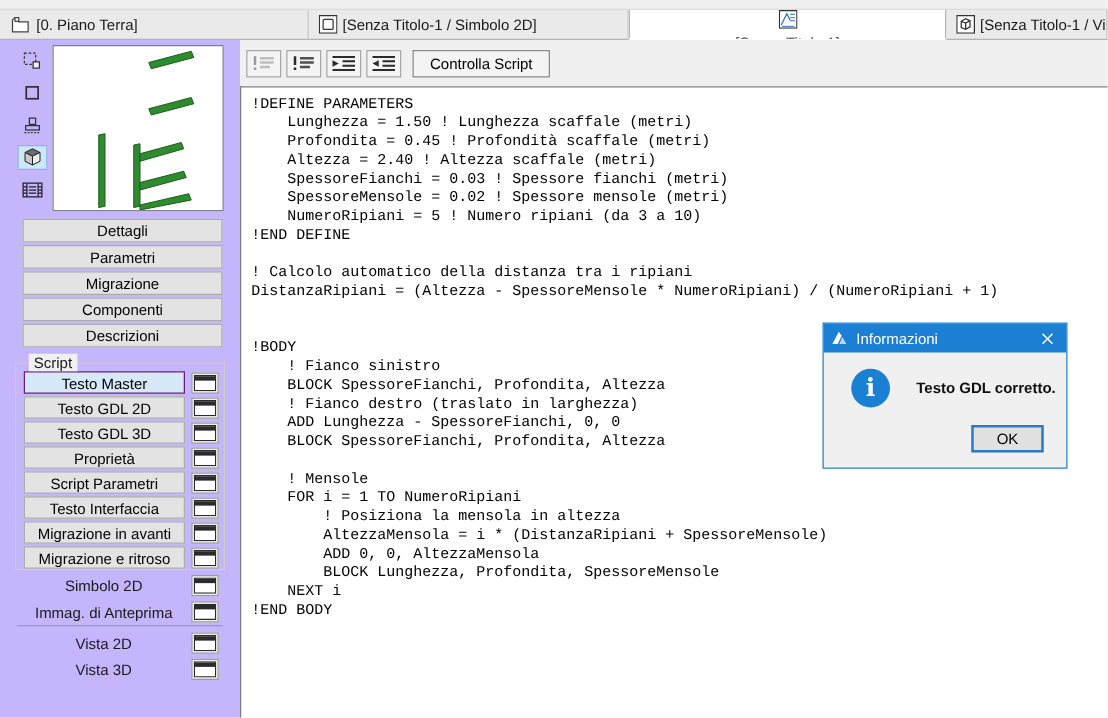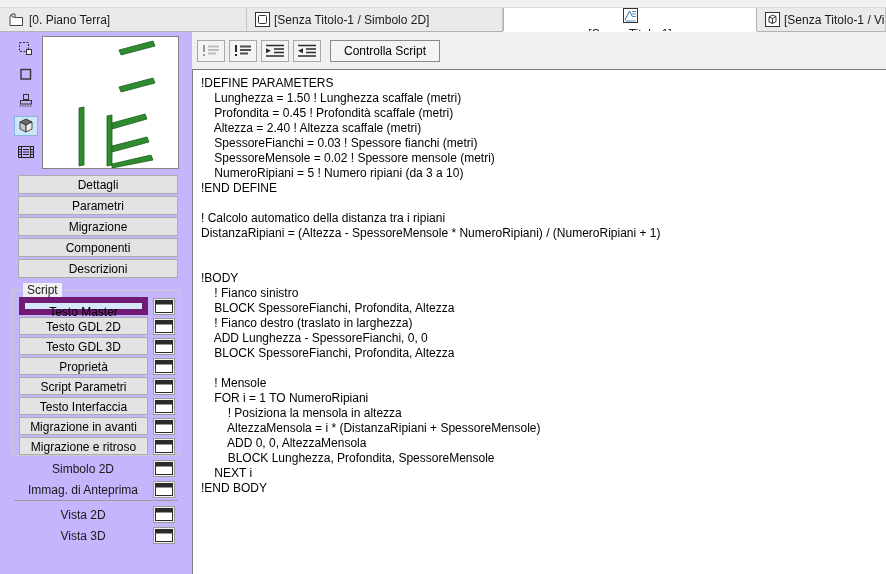--- a/index.html
+++ b/index.html
@@ -24,40 +24,40 @@
            border:1px solid #828282;box-sizing:border-box;}
   .side-buttons{position:absolute;left:18px;top:143px;width:160px;}
   .sbtn{width:160px;height:19px;margin-bottom:2px;background:#e3e3e3;border:1px solid #acacac;
         box-sizing:border-box;text-align:center;line-height:17px;font-size:12px;cursor:default;}
   .group{position:absolute;left:12px;top:258px;width:168px;height:166px;border:1px solid #cccccc;box-sizing:border-box;}
   .group-label{position:absolute;top:-8px;left:10px;background:#f0f0f0;padding:0 4px;font-size:12px;}
   .script-rows{padding:6px 0 0 6px;}
   .scr-row{display:flex;align-items:center;gap:5px;margin-bottom:2px;}
   .scr-btn{width:129px;height:18px;background:#e3e3e3;border:1px solid #acacac;box-sizing:border-box;
            text-align:center;line-height:16px;font-size:12px;cursor:default;}
-  .scr-btn.selected{background:#d6e9f9;border:6px solid #701a75;}
+  .scr-btn.selected{background:#d6e9f9;border:1px solid #701a75;}
   .win-btn{width:22px;height:17px;display:flex;align-items:center;justify-content:center;
            background:#f0f0f0;border:1px solid #9a9a9a;box-sizing:border-box;}
   .view-list{position:absolute;left:18px;width:162px;}
   .vl-top{top:428px;} .vl-bottom{top:474px;}
   .view-row{display:flex;align-items:center;gap:5px;margin-bottom:4px;}
   .view-label{width:130px;text-align:center;font-size:12px;}
   .sep{position:absolute;top:468px;left:14px;width:164px;border-top:1px solid #9c9c9c;}
 
   
   .toolbar{position:absolute;left:192px;top:32px;right:0;height:37px;display:flex;align-items:center;padding-left:5px;gap:4px;}
   .tbtn{width:28px;height:22px;background:#f4f4f4;border:1px solid #a8a8a8;box-sizing:border-box;
         display:flex;align-items:center;justify-content:center;}
   .check-btn{height:22px;padding:0 13px;background:#f4f4f4;border:1px solid #8a8a8a;font-size:12px;
              font-family:"Liberation Sans",sans-serif;margin-left:5px;}
 
   
   .editor{position:absolute;left:192px;top:69px;width:694px;height:505px;background:#fff;
           border:1px solid #7f7f7f;border-right:none;border-bottom:none;box-sizing:border-box;overflow:hidden;}
-  .editor pre{margin:0;padding:6px 0 0 8px;font-family:Liberation Sans, sans-serif;
+  .editor pre{margin:0;padding:6px 0 0 8px;font-family:Liberation Mono, monospace;
               font-size:12px;line-height:15px;color:#000;}
 
   
   .dialog{position:absolute;left:658px;top:258px;width:196px;height:117px;background:#f0f0f0;
           border:1px solid #2a84d0;box-sizing:border-box;}
   .dlg-title{height:23px;background:#1b7fd4;display:flex;align-items:center;color:#fff;padding-left:5px;gap:6px;font-size:12px;}
   .dlg-close{margin-left:auto;width:30px;height:23px;display:flex;align-items:center;justify-content:center;color:#fff;}
   .dlg-body{position:relative;height:92px;}
   .info-icon{position:absolute;left:22px;top:13px;width:31px;height:31px;border-radius:50%;background:#1b7fd4;
              color:#fff;font-family:"DejaVu Serif",serif;font-weight:bold;font-size:20px;line-height:31px;text-align:center;}
@@ -343,14 +343,33 @@
     ! Mensole
     FOR i = 1 TO NumeroRipiani
         ! Posiziona la mensola in altezza
         AltezzaMensola = i * (DistanzaRipiani + SpessoreMensole)
         ADD 0, 0, AltezzaMensola
         BLOCK Lunghezza, Profondita, SpessoreMensole
     NEXT i
 !END BODY</pre>
   </div>
 
+  <div class="dialog">
+    <div class="dlg-title">
+      <svg width="15" height="15" viewBox="0 0 16 16">
+        <polygon points="2,13 7.5,2.5 10,6 6.5,13" fill="#ffffff"></polygon>
+        <polygon points="10.5,7 14,13 8,13" fill="#bcd9f2"></polygon>
+      </svg>
+      <span>Informazioni</span>
+      <span class="dlg-close">
+        <svg width="10" height="10" viewBox="0 0 10 10">
+            <path d="M1 1 L9 9 M9 1 L1 9" stroke="#ffffff" stroke-width="1.2" fill="none"></path>
+          </svg>
+      </span>
+    </div>
+    <div class="dlg-body">
+      <div class="info-icon">i</div>
+      <div class="dlg-msg">Testo GDL corretto.</div>
+      <button class="ok-btn">OK</button>
+    </div>
+  </div>
 
 </div>
 
 </body></html>

